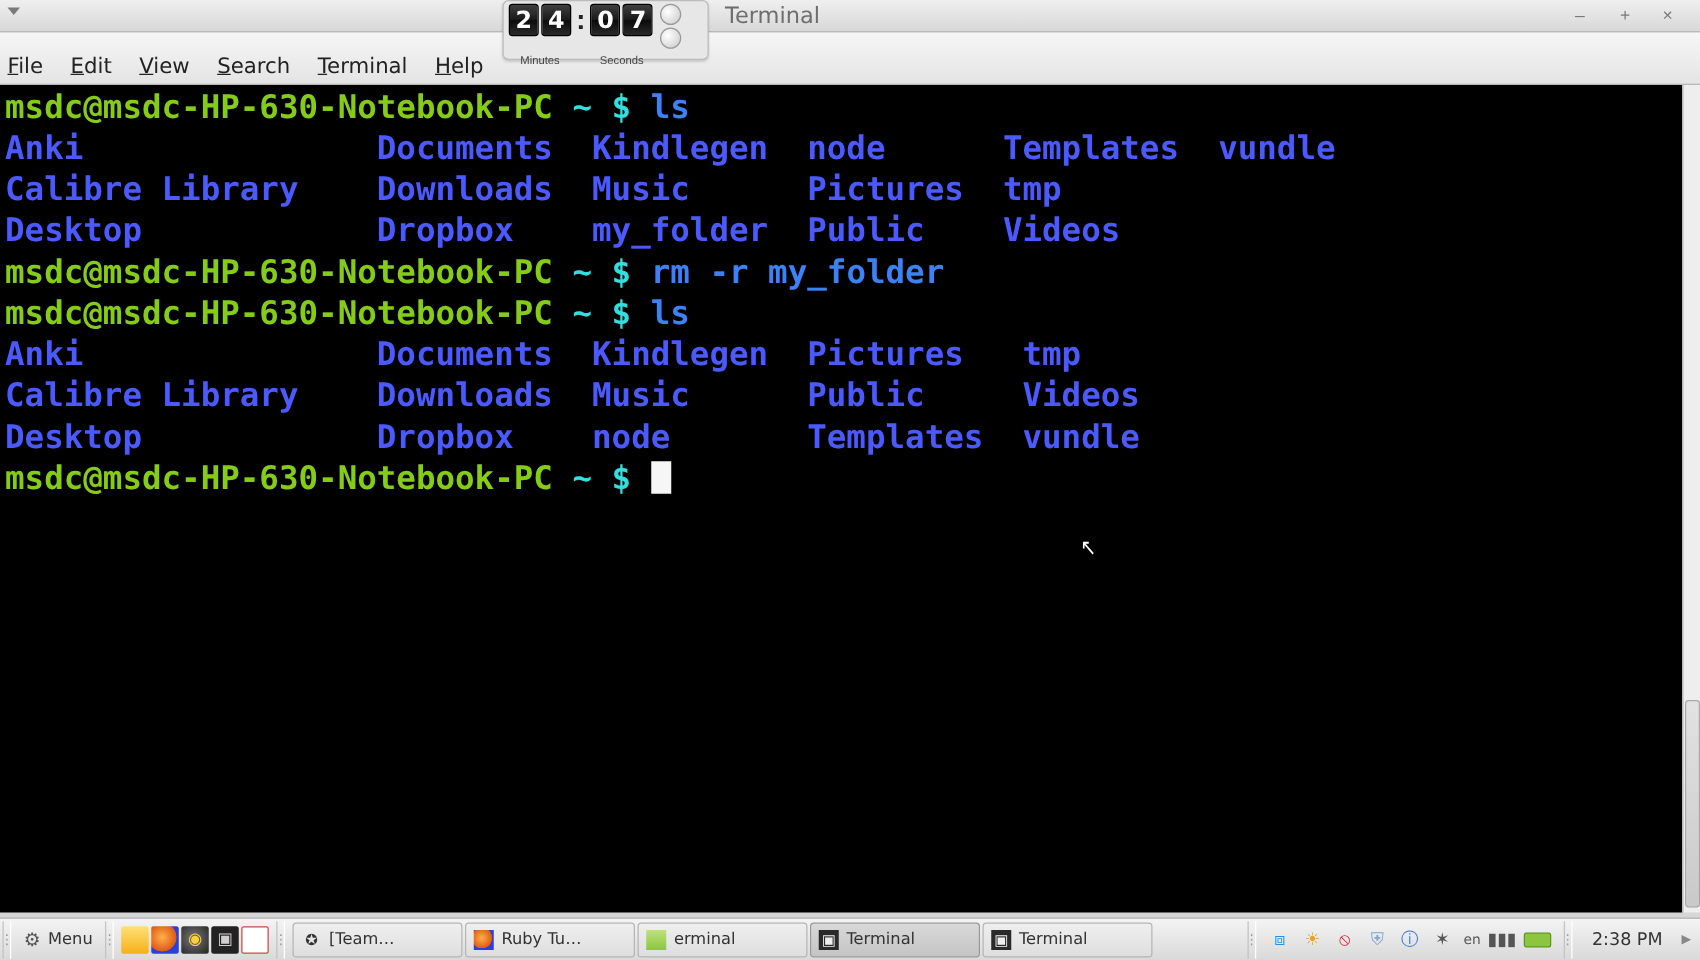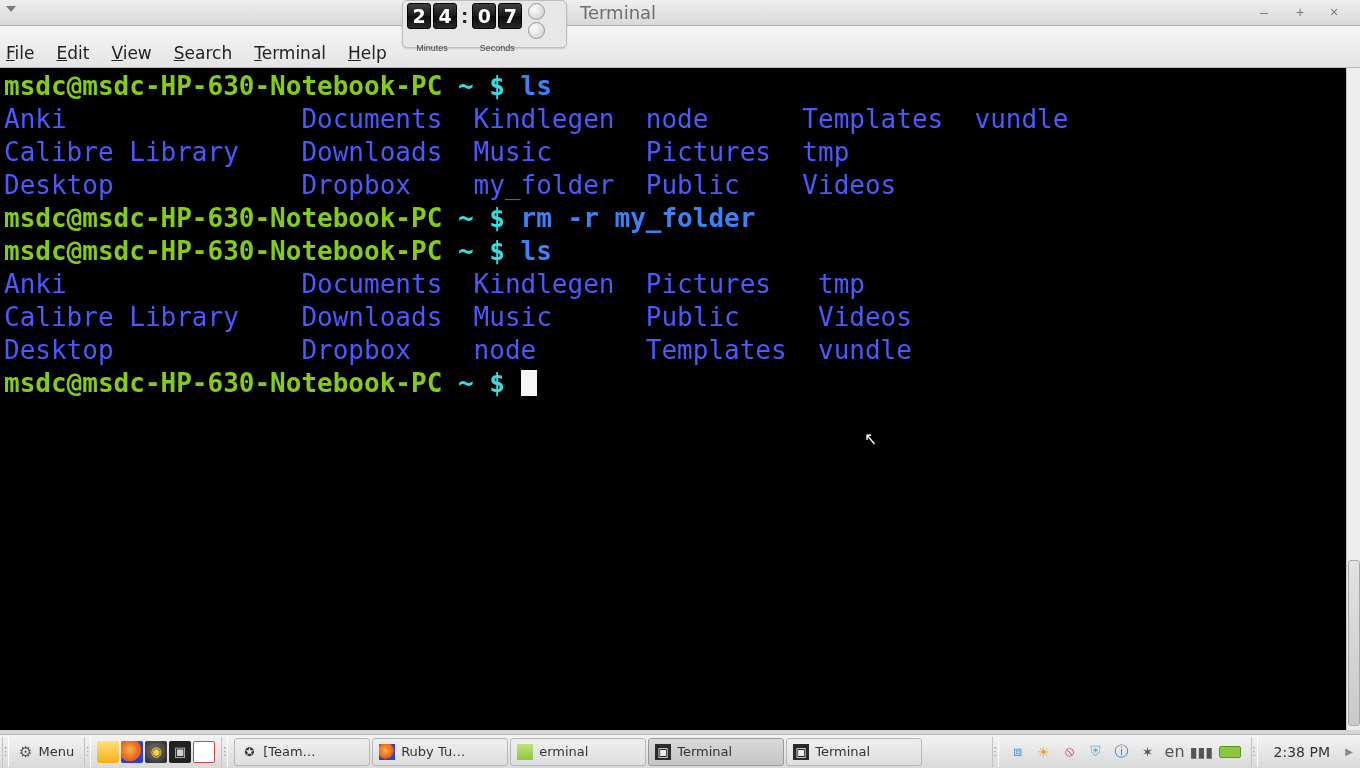--- a/index.html
+++ b/index.html
@@ -26,21 +26,21 @@
 
 
 .menubar{position:absolute;left:0;top:26px;width:1360px;height:42px;background:linear-gradient(#f6f6f6,#e4e4e4);border-bottom:1px solid #b8b8b8;display:flex;align-items:end;padding:0 6px 4px}
 .menubar span{font:17px "DejaVu Sans";color:#222;margin-right:22px;cursor:pointer}
 .menubar span u{text-decoration:underline}
 
 
 .term{position:absolute;left:0;top:68px;width:1346px;height:662px;background:#000;font:26px/33px "DejaVu Sans Mono","Liberation Mono",monospace;font-weight:600;white-space:pre;color:#ccc;padding:2px 4px;letter-spacing:0px;overflow:hidden}
 .scroll{position:absolute;right:0;top:68px;width:14px;height:662px;background:#eee;border-left:1px solid #c7c7c7}
 .scroll .thumb{position:absolute;top:492px;width:12px;left:1px;height:166px;background:linear-gradient(#e2e2e2,#c9c9c9);border:1px solid #a8a8a8;border-radius:3px}
-.pg{color:#84cc16}.pb{color:#4a5aff;font-weight:400}.pt{color:#34dede}.pw{color:#3b82f6}
+.pg{color:#84cc16}.pb{color:#4a5aff;font-weight:700}.pt{color:#34dede}.pw{color:#3b82f6}
 .cursor{display:inline-block;width:16px;height:26px;background:#f6f6f6;vertical-align:-4px}
 
 
 .mouse{position:absolute;left:863px;top:428px;color:#fff;font-size:18px;z-index:40;pointer-events:none;transform:scaleX(.85)}
 
 
 .taskbar{position:absolute;left:0;top:734px;width:1360px;height:34px;background:linear-gradient(#f4f4f4,#d9d9d9);border-top:1px solid #b4b4b4;display:flex;align-items:center;font:13px "DejaVu Sans";color:#333}
 .taskbar .sep{width:7px;height:30px;border-left:1px solid #c2c2c2;border-right:1px solid #fff;margin:0 2px;display:flex;align-items:center;justify-content:center;color:#9a9a9a;font-size:11px}
 .taskbar .menu{display:flex;align-items:center;padding:0 8px;height:28px;border-radius:3px}
 .taskbar .menu .gear{margin-right:6px;font-size:15px;color:#555}
@@ -164,20 +164,20 @@
   </div>
 
   <div class="tray">
     <div class="sep">⋮</div>
     <div class="ic" style="color:#1f8fe8">⧈</div>
     <div class="ic" style="color:#f0a020">☀</div>
     <div class="ic" style="color:#d23">⦸</div>
     <div class="ic" style="color:#7fa8c9">⛨</div>
     <div class="ic" style="color:#3a7bd5">ⓘ</div>
     <div class="ic" style="color:#555">✶</div>
-    <span style="font-size:16px;color:#555">en</span>
+    <span style="font-size:11px;color:#555">en</span>
     <div class="ic" style="color:#555">▮▮▮</div>
     <div class="ic" style="background:#8cc63f;border:1px solid #5a9a1f;width:22px;height:12px;border-radius:2px"></div>
     <div class="sep">⋮</div>
     <span class="clock">2:38 PM</span>
     <div class="endcap">▶</div>
   </div>
 </div>
 
 </body></html>

